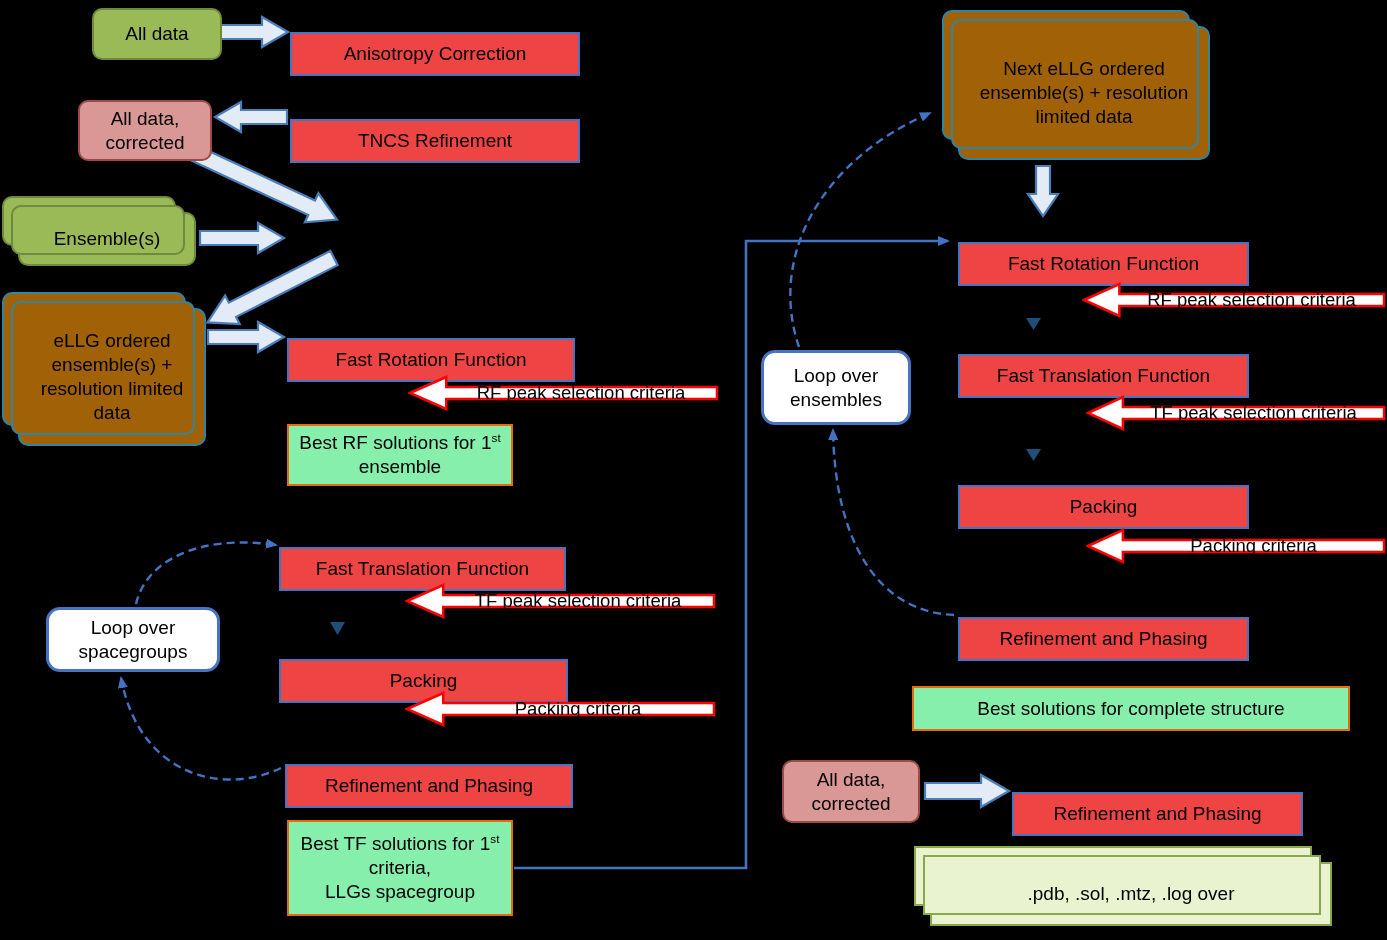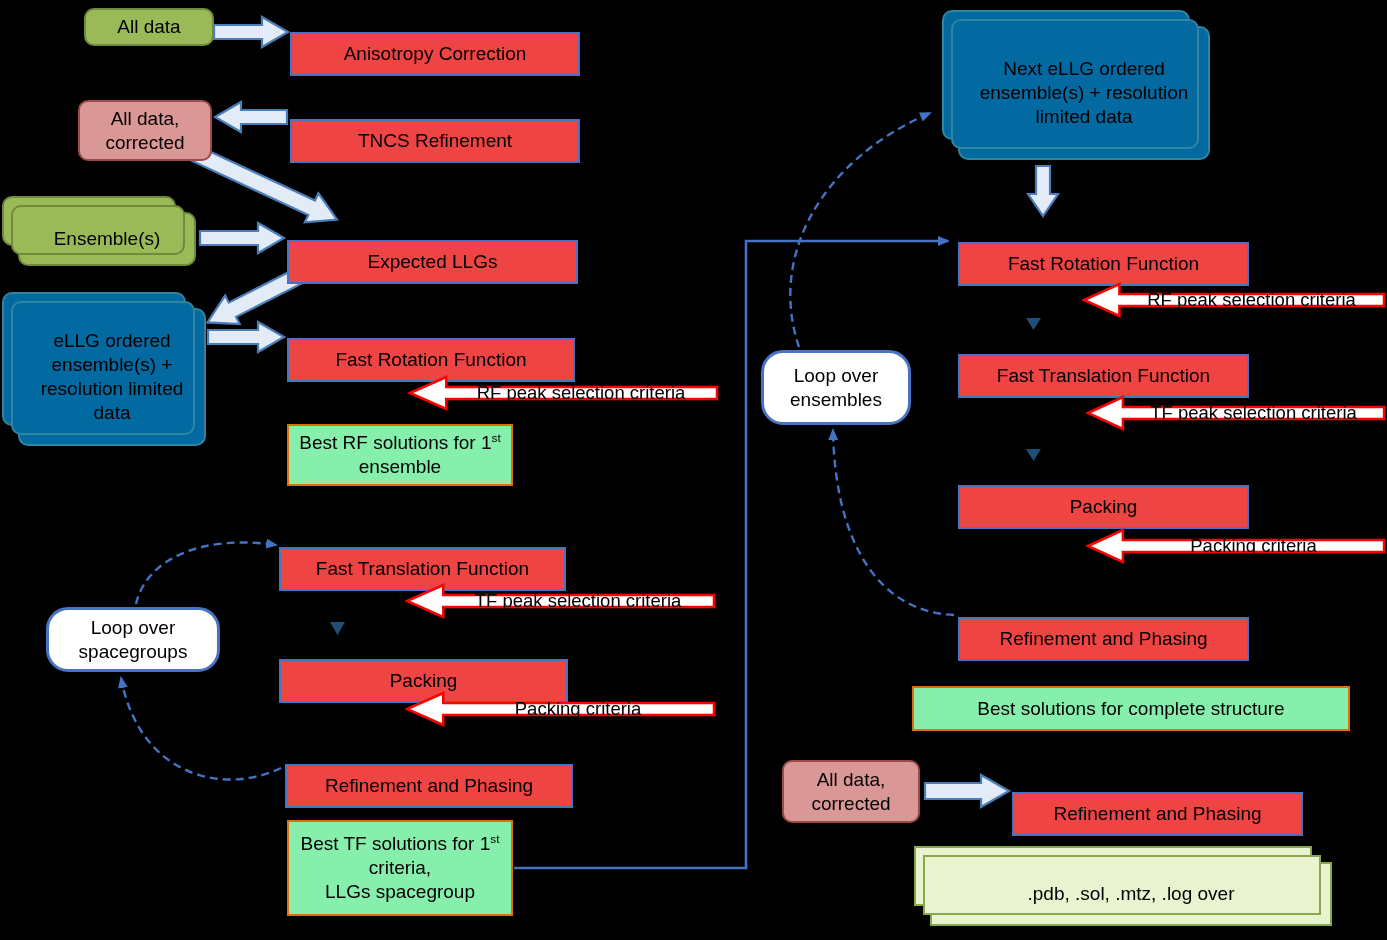--- a/index.html
+++ b/index.html
@@ -10,23 +10,23 @@
   .layer { position:absolute; left:0; top:0; z-index:0; }
   .box {
     position:absolute; box-sizing:border-box; display:flex; align-items:center;
     justify-content:center; text-align:center; font-size:19px; line-height:1.26;
     padding:2px 6px; z-index:1;
   }
   .blue   { background:#ef4444; border:2px solid #4673c2;margin-top:24px; }
   .orange { background:#86efac; border:2px solid #e36d0c; }
   .green  { background:#9aba58; border:2.5px solid #6f8a3d; border-radius:10px; }
   .pink   { background:#d99795; border:2.5px solid #9c4a48; border-radius:10px; }
-  .teal   { background:#0369a1; border:2.5px solid #3086a0; border-radius:10px; }
+  .teal   { background:#a16207; border:2.5px solid #3086a0; border-radius:10px; }
   .files  { background:#eaf3cf; border:2px solid #89a84d; }
-  .loopbox{ background:#ffffff; border:3px solid #4673c2; border-radius:22px; }
+  .loopbox{ background:#ffffff; border:3px solid #4673c2; border-radius:14px; }
   .prelines { white-space:pre-line; }
   .blockline { display:block; }
   sup { font-size:62%; line-height:0; }
 
   .stack { z-index:2; }
   .stack::before, .stack::after {
     content:""; position:absolute; left:0; top:0; width:100%; height:100%;
     background:inherit; border:inherit; border-radius:inherit; box-sizing:border-box;
   }
   .stack::before { transform:translate(-9px,-9px);  z-index:-1; }
@@ -71,44 +71,41 @@
     <path d="M 514,868 L 746,868 L 746,241 L 948,241" fill="none" stroke="#4472c4" stroke-width="2.6" marker-end="url(#mblue)"></path>
 
     <g fill="none" stroke="#4472c4" stroke-width="2.4" stroke-dasharray="8 5">
       <path d="M 281,768 C 225,795 140,778 121,678" marker-end="url(#mblue)"></path>
       <path d="M 136,604 C 146,560 200,534 276,545" marker-end="url(#mblue)"></path>
       <path d="M 954,615 C 880,612 835,545 833,430" marker-end="url(#mblue)"></path>
       <path d="M 799,347 C 768,255 822,160 930,113" marker-end="url(#mblue)"></path>
     </g>
   </svg>
 
-  <div class="box green" style="left:84px;top:8px;width:130px;height:38px">
+  <div class="box green" style="left:92px;top:8px;width:130px;height:52px">
     <span>All data</span>
   </div>
 
   <div class="box blue" style="left:290px;top:8px;width:290px;height:44px">
     <span>Anisotropy Correction</span>
   </div>
 
   <div class="box blue" style="left:290px;top:95px;width:290px;height:44px">
     <span>TNCS Refinement</span>
   </div>
 
   <div class="box pink" style="left:78px;top:100px;width:134px;height:61px">
     <span class="prelines">All data,
 corrected</span>
   </div>
 
   <div class="box green stack" style="left:18px;top:212px;width:178px;height:54px">
     <span>Ensemble(s)</span>
   </div>
 
-  <div class="box blue" style="left:287px;top:216px;width:291px;height:44px">
-    <span>Expected LLGs</span>
-  </div>
 
   <div class="box teal stack" style="left:18px;top:308px;width:188px;height:138px">
     <span>eLLG ordered ensemble(s) + resolution limited data</span>
   </div>
 
   <div class="box blue" style="left:287px;top:314px;width:288px;height:44px">
     <span>Fast Rotation Function</span>
   </div>
 
   <div class="redarrow" style="left:408px;top:374px;width:312px;height:38px">

